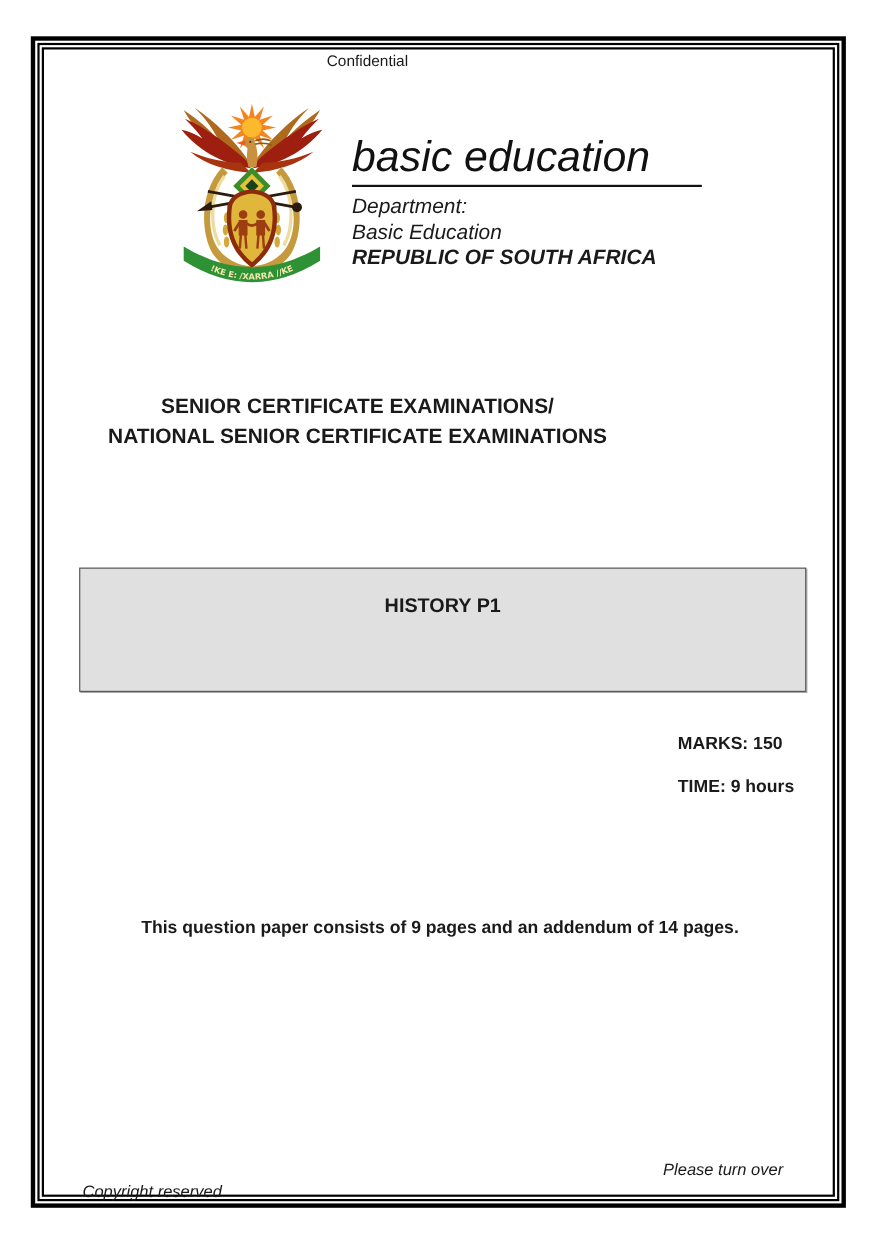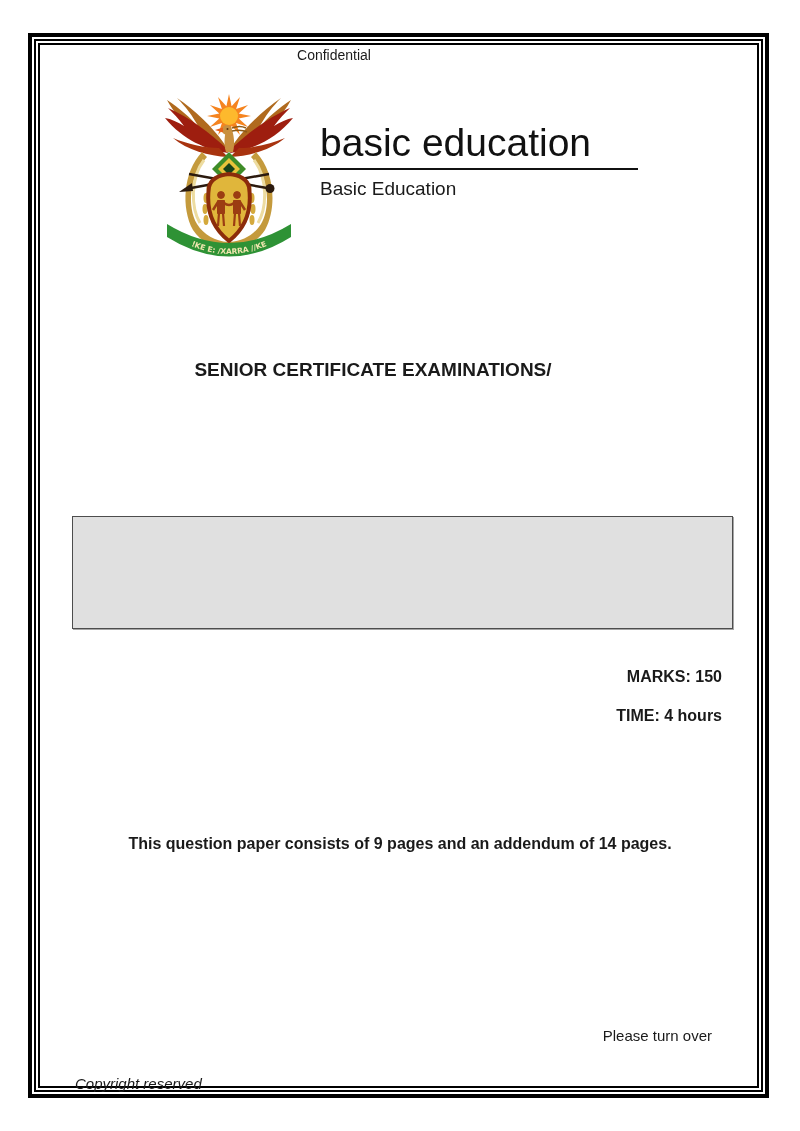--- a/index.html
+++ b/index.html
@@ -12,45 +12,45 @@
   .frame{position:absolute;left:28px;top:33px;width:741px;height:1065px;
          border:4px solid #000;box-sizing:border-box;pointer-events:none;}
   .frame-mid{position:absolute;inset:2px;border:2px solid #000;}
   .frame-inner{position:absolute;inset:2px;border:2px solid #000;}
 
   .confidential{position:absolute;top:47px;left:0;width:668px;text-align:center;
                 font-size:14px;}
 
   .emblem{position:absolute;left:157px;top:90px;}
 
-  .logo-text{position:absolute;left:320px;top:120px;}
+  .logo-text{position:absolute;left:320px;top:120px;font-style:italic;}
   .wordmark{font-size:39px;line-height:46px;color:#111;}
   .wordmark-underline{width:318px;height:2px;background:#111;margin-top:2px;}
   .dept{font-size:19px;line-height:23px;margin-top:7px;}
   .country{font-size:19px;line-height:23px;font-weight:bold;}
 
   .main-title{position:absolute;top:356px;left:0;width:650px;text-align:center;
-              font-weight:bold;font-size:19px;line-height:28px;margin-left:48px;}
+              font-weight:bold;font-size:19px;line-height:28px;}
 
   .exam-box{position:absolute;left:72px;top:516px;width:661px;height:113px;
             background:#e0e0e0;border:1px solid #4d4d4d;box-sizing:border-box;
             text-align:center;font-weight:bold;font-size:18px;
             box-shadow:1px 1px 0 rgba(0,0,0,0.35);}
   .exam-box .subject{margin-top:23px;}
   .exam-box .session{margin-top:33px;}
 
-  .marks-block{position:absolute;top:668px;right:78px;text-align:right;
+  .marks-block{position:absolute;top:668px;right:78px;text-align:left;
                font-weight:bold;font-size:16px;}
   .marks-block .time{margin-top:21px;}
 
   .note{position:absolute;top:835px;left:0;width:800px;text-align:center;
         font-weight:bold;font-size:16px;}
 
   .footer-left{position:absolute;left:75px;top:1063px;font-style:italic;font-size:15px;margin-top:12px;}
-  .footer-right{position:absolute;right:88px;top:1027px;font-size:15px;}
+  .footer-right{position:absolute;right:88px;top:1055px;font-style:italic;font-size:15px;}
 </style>
 </head>
 <body>
 
 <div class="frame">
   <div class="frame-mid">
     <div class="frame-inner"></div>
   </div>
 </div>
 
@@ -132,32 +132,36 @@
     <text font-size="7.5" font-weight="bold" fill="#F2E6B0" text-anchor="middle" font-family="DejaVu Sans, sans-serif">
       <textPath href="#mottoPath" startOffset="50%">!KE E: /XARRA //KE</textPath>
     </text>
   </g>
 </svg>
 
 <div class="logo-text">
   <div class="wordmark">basic education</div>
   <div class="wordmark-underline"></div>
   <div class="dept">
+    <div>Department:</div>
     <div>Basic Education</div>
+    <div class="country">REPUBLIC OF SOUTH AFRICA</div>
   </div>
 </div>
 
 <div class="main-title">
   <div>SENIOR CERTIFICATE EXAMINATIONS/</div>
+  <div>NATIONAL SENIOR CERTIFICATE EXAMINATIONS</div>
 </div>
 
 <div class="exam-box">
+  <div class="subject">HISTORY P1</div>
 </div>
 
 <div class="marks-block">
   <div>MARKS: 150</div>
-  <div class="time">TIME: 4 hours</div>
+  <div class="time">TIME: 9 hours</div>
 </div>
 
 <div class="note">This question paper consists of 9 pages and an addendum of 14 pages.</div>
 
 <div class="footer-left">Copyright reserved</div>
 <div class="footer-right">Please turn over</div>
 
 </body></html>

